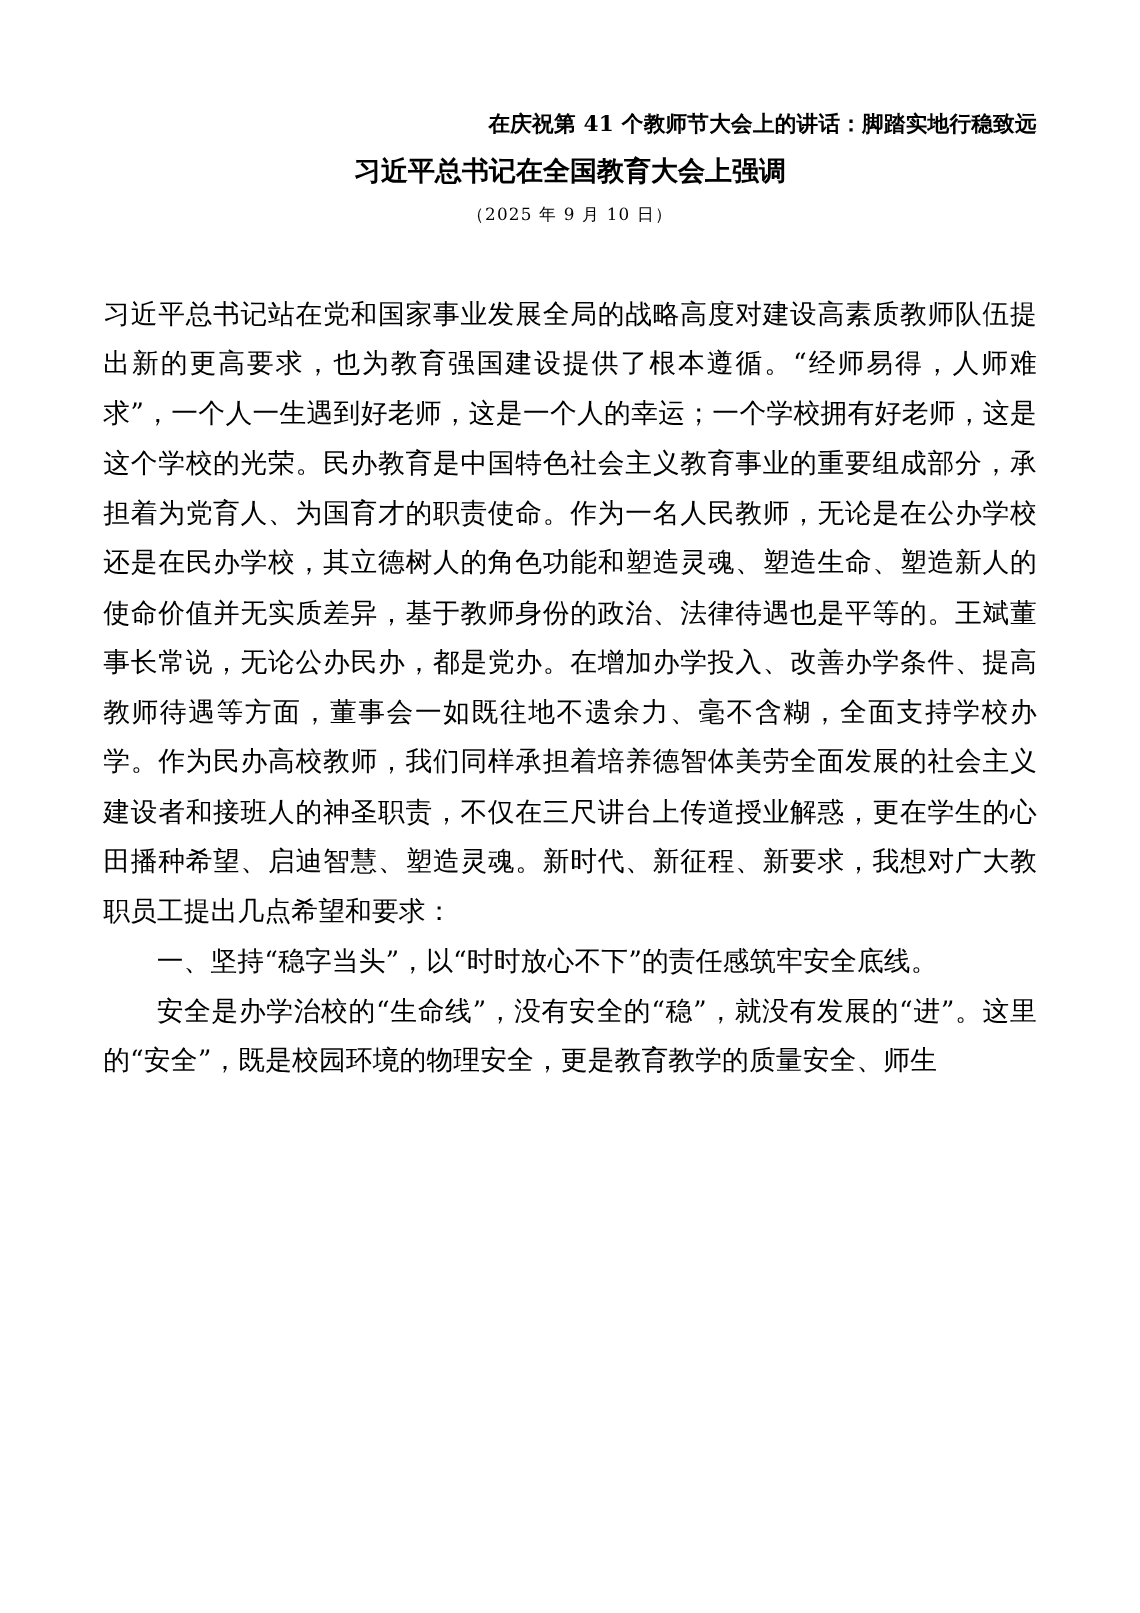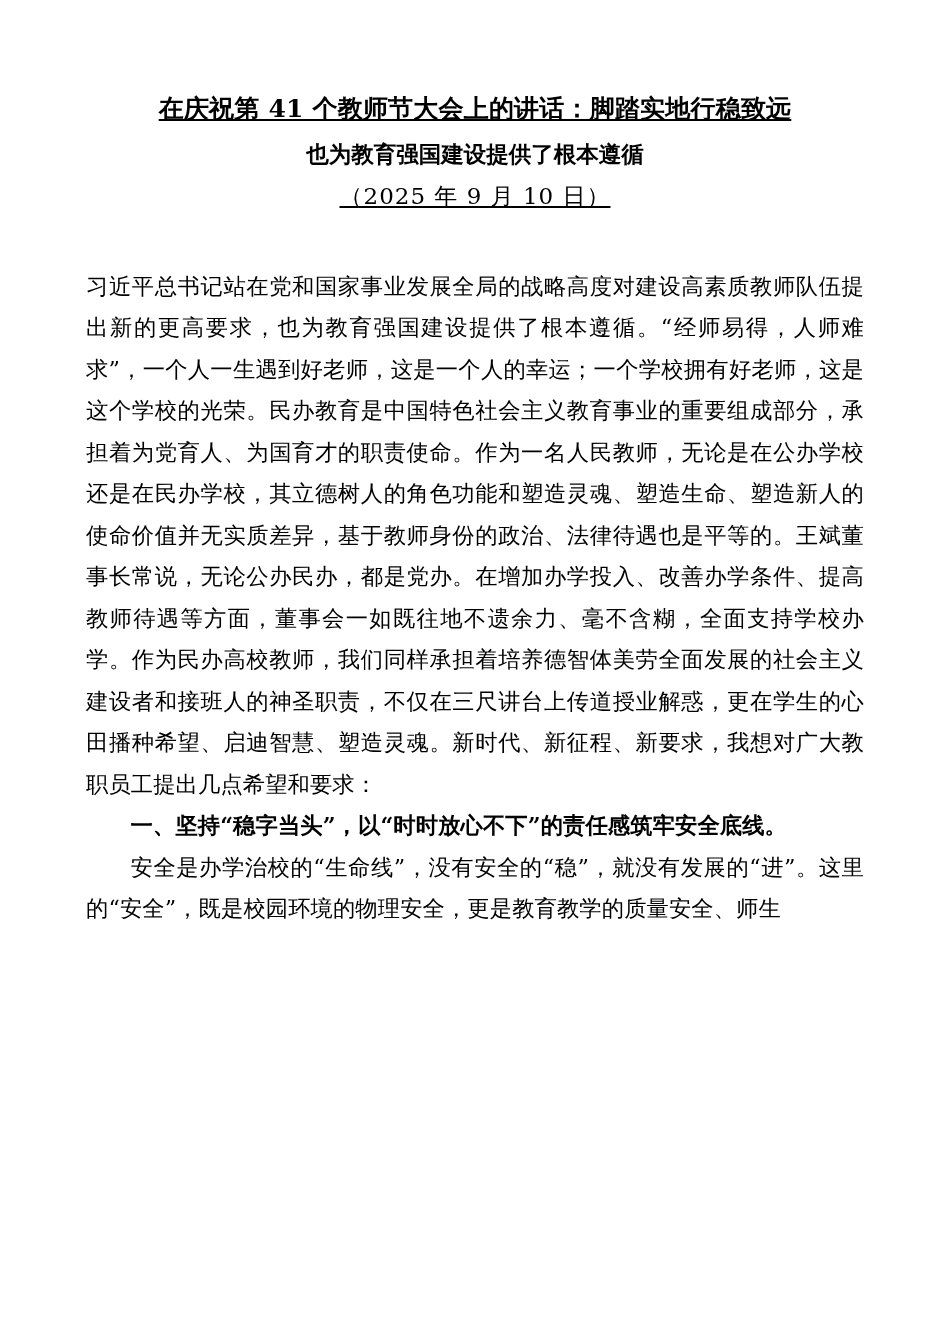--- a/index.html
+++ b/index.html
@@ -15,69 +15,67 @@
     overflow: hidden;
   }
   .page {
     width: 950px;
     height: 1344px;
     box-sizing: border-box;
     padding: 78px 86px 0 86px;
     position: relative;
   }
   .doc-title {
-    text-align: center;
-    font-size: 25px;
+    text-align: right;
+    font-size: 18px;
     font-weight: bold;
     letter-spacing: 0.2px;
     line-height: 1.5;
     margin: 12px 0 0 0;
-    text-decoration: underline;
   }
   .doc-byline {
     text-align: center;
     font-size: 22.5px;
     font-weight: bold;
     line-height: 1.5;
     margin: 10px 0 0 0;
   }
   .doc-date {
     text-align: center;
-    font-size: 23px;
+    font-size: 14px;
     line-height: 1.5;
     margin: 8px 0 0 0;
     letter-spacing: 1px;
-    text-decoration: underline;
   }
   .body-block {
     margin-top: 52px;
   }
   p.para {
     font-size: 22.3px;
     line-height: 41.5px;
     margin: 0;
     text-align: justify;
     text-justify: inter-ideograph;
     letter-spacing: 0.1px;
   }
   p.indent2 {
     text-indent: 2em;
   }
   p.heading-para {
     text-indent: 2em;
-    font-weight: bold;
+    font-weight: normal;
   }
 </style>
 </head>
 <body>
 
 <div class="page">
 
   <h1 class="doc-title">在庆祝第 41 个教师节大会上的讲话：脚踏实地行稳致远</h1>
-  <div class="doc-byline">也为教育强国建设提供了根本遵循</div>
+  <div class="doc-byline">习近平总书记在全国教育大会上强调</div>
   <div class="doc-date">（2025 年 9 月 10 日）</div>
 
   <div class="body-block">
     <p class="para">习近平总书记站在党和国家事业发展全局的战略高度对建设高素质教师队伍提出新的更高要求，也为教育强国建设提供了根本遵循。“经师易得，人师难求”，一个人一生遇到好老师，这是一个人的幸运；一个学校拥有好老师，这是这个学校的光荣。民办教育是中国特色社会主义教育事业的重要组成部分，承担着为党育人、为国育才的职责使命。作为一名人民教师，无论是在公办学校还是在民办学校，其立德树人的角色功能和塑造灵魂、塑造生命、塑造新人的使命价值并无实质差异，基于教师身份的政治、法律待遇也是平等的。王斌董事长常说，无论公办民办，都是党办。在增加办学投入、改善办学条件、提高教师待遇等方面，董事会一如既往地不遗余力、毫不含糊，全面支持学校办学。作为民办高校教师，我们同样承担着培养德智体美劳全面发展的社会主义建设者和接班人的神圣职责，不仅在三尺讲台上传道授业解惑，更在学生的心田播种希望、启迪智慧、塑造灵魂。新时代、新征程、新要求，我想对广大教职员工提出几点希望和要求：</p>
     <p class="para heading-para">一、坚持“稳字当头”，以“时时放心不下”的责任感筑牢安全底线。</p>
     <p class="para indent2">安全是办学治校的“生命线”，没有安全的“稳”，就没有发展的“进”。这里的“安全”，既是校园环境的物理安全，更是教育教学的质量安全、师生</p>
   </div>
 
 </div>
 

